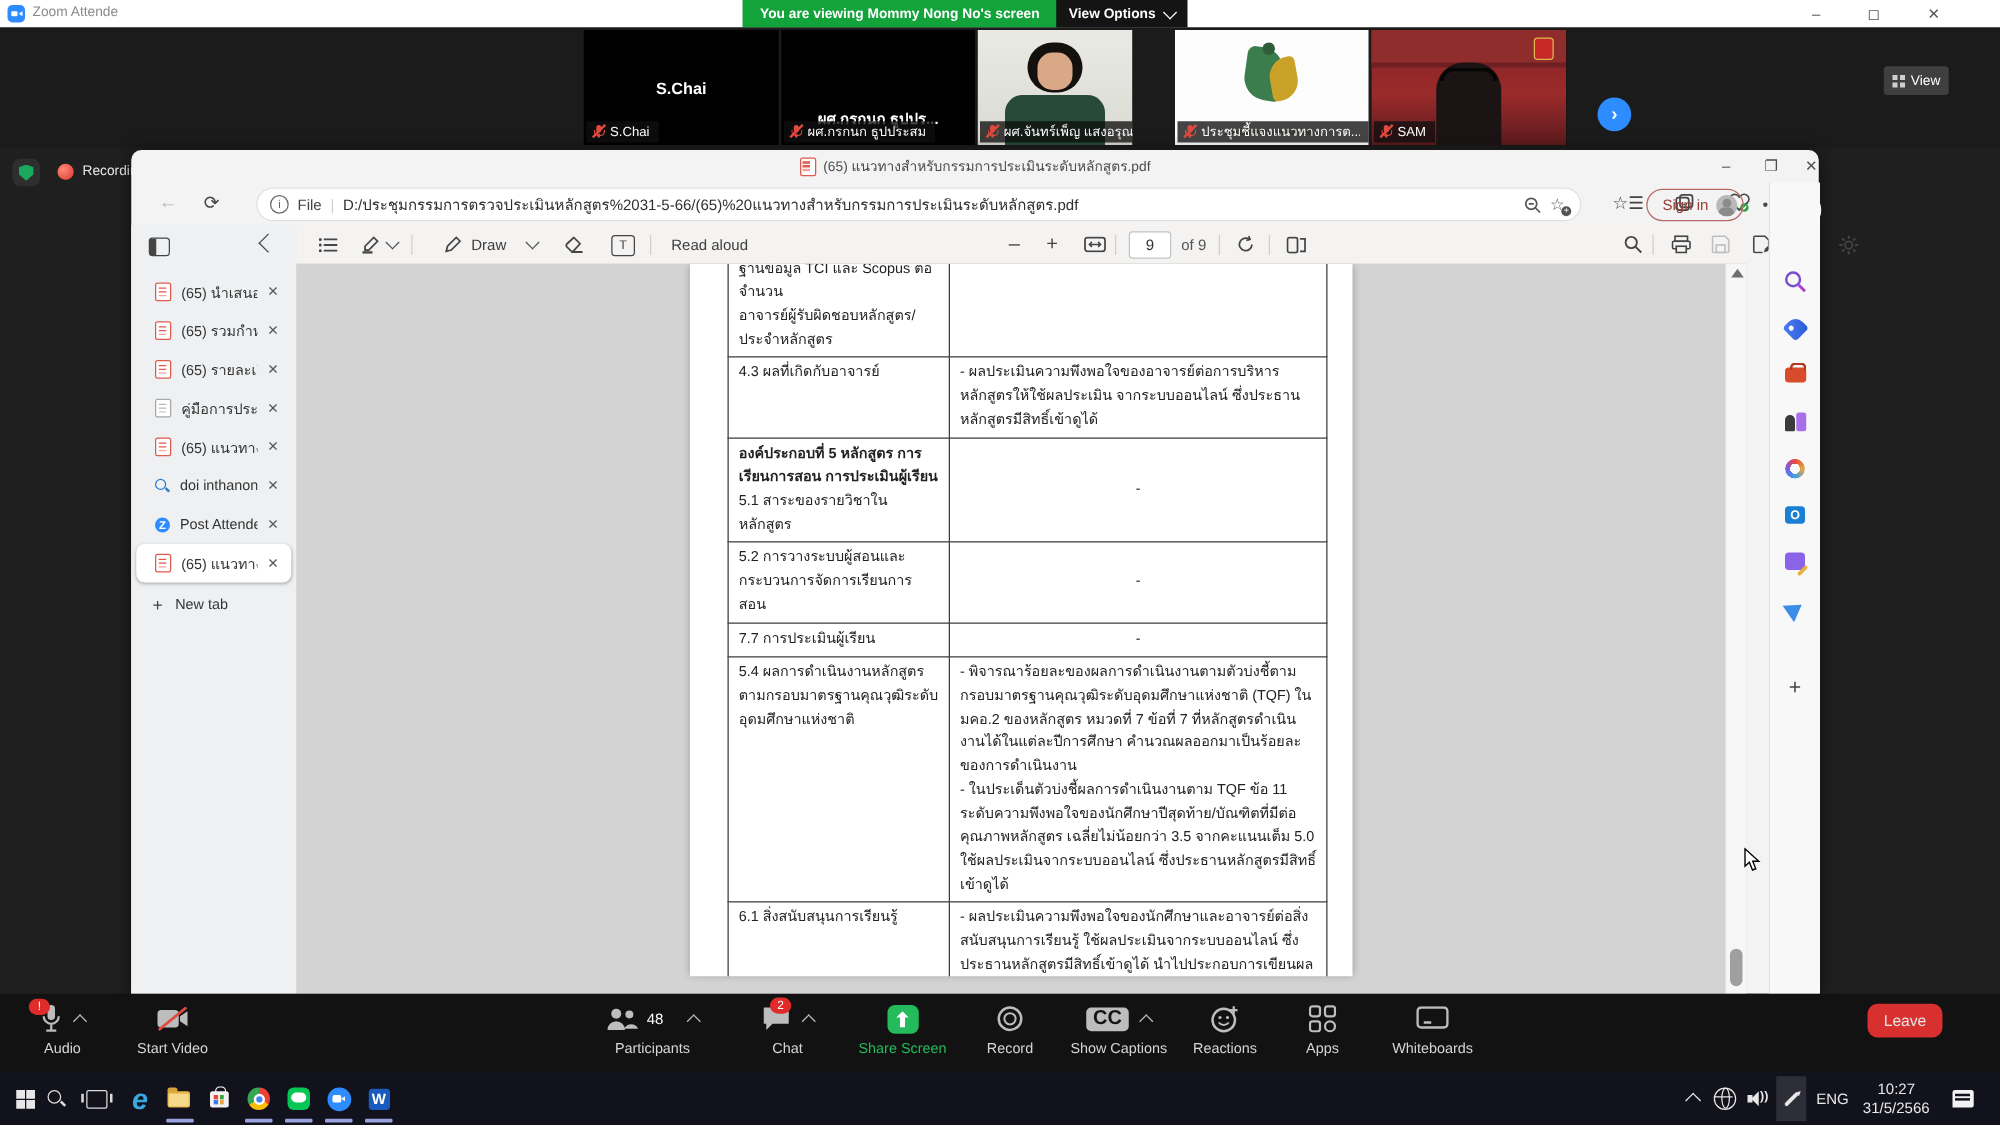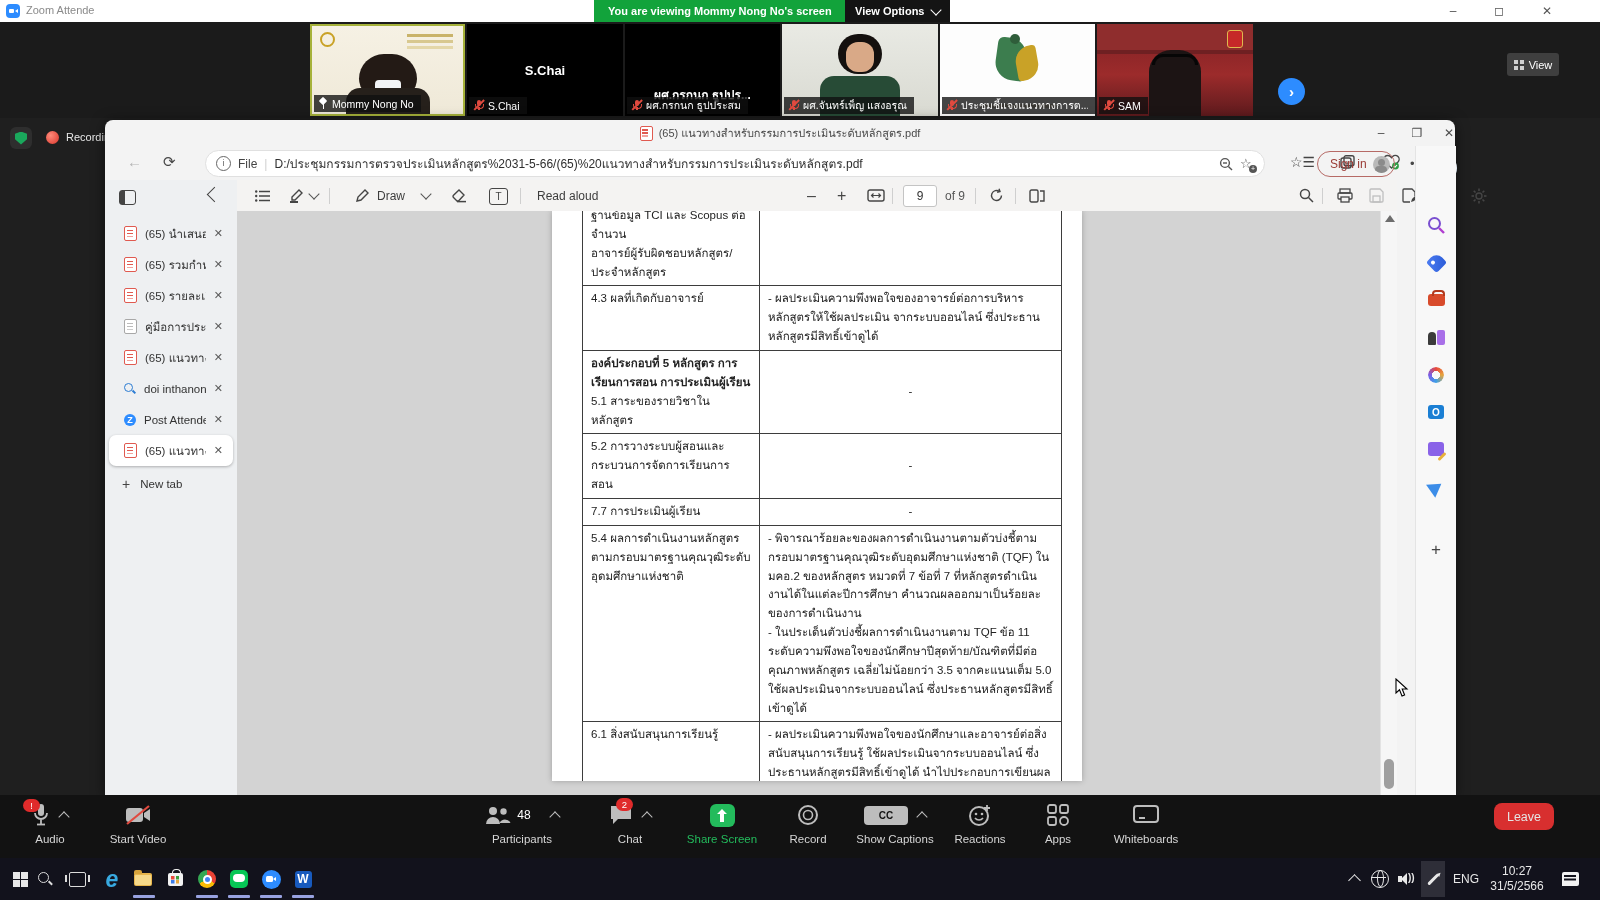--- a/index.html
+++ b/index.html
@@ -173,21 +173,21 @@
   
   #zoombar{left:0;top:795px;width:1600px;height:63px;background:#121212;}
   .zitem{position:absolute;top:7px;width:120px;display:flex;flex-direction:column;align-items:center;}
   .zlabel{margin-top:5px;font-size:11.5px;color:#d6d6d6;white-space:nowrap;}
   .zrow{display:flex;align-items:center;gap:6px;height:26px;position:relative;}
   .zcount{color:#fff;font-size:12px;}
   .zchev{width:7px;height:7px;border-left:1.6px solid #bdbdbd;border-top:1.6px solid #bdbdbd;transform:rotate(45deg);margin:4px 0 0 4px;}
   .badge{position:absolute;background:#e02b2b;color:#fff;border-radius:9px;font-size:9.5px;line-height:13px;
      min-width:13px;text-align:center;padding:0 2px;}
   .share-sq{width:25px;height:23px;background:#23bb5c;border-radius:6px;display:flex;align-items:center;justify-content:center;}
-  .cc-sq{width:44px;height:19px;background:#bdbdbd;border-radius:4px;color:#141414;font-size:10px;font-weight:bold;
+  .cc-sq{width:34px;height:19px;background:#bdbdbd;border-radius:4px;color:#141414;font-size:16px;font-weight:bold;
      display:flex;align-items:center;justify-content:center;}
   #leave-btn{left:1494px;top:803px;width:60px;height:27px;background:#d82f2f;border-radius:8px;color:#e5e5e5;
      font-size:12.5px;display:flex;align-items:center;justify-content:center;}
 
   
   #taskbar{left:0;top:858px;width:1600px;height:42px;background:#12121c;}
   .tbi{position:absolute;top:9px;width:24px;height:24px;display:flex;align-items:center;justify-content:center;}
   .win-logo{width:15px;height:15px;background:
      linear-gradient(#e8e8e8,#e8e8e8) 0 0/7px 7px no-repeat,
      linear-gradient(#e8e8e8,#e8e8e8) 8px 0/7px 7px no-repeat,
@@ -251,37 +251,20 @@
   <div class="abs tb-ctl" style="left:1532px;">✕</div>
 </div>
 <div id="banner" class="abs">You are viewing Mommy Nong No's screen</div>
 <div id="view-options" class="abs">
   <span>View Options</span>
   <span class="chev-d"></span>
 </div>
 
 <div id="strip" class="abs">
 
-  <div class="abs tile" style="left:310px;width:155px;border:2px solid #a6b23a;box-sizing:border-box;">
-    <div class="scene-present">
-      <div class="logo-dot"></div>
-      <div class="gold-txt"></div>
-      <div class="person" style="width:58px;top:14px;left:50%;">
-        <div class="hair"></div>
-        <div class="mask"></div>
-      </div>
-      <div class="shoulders"></div>
-    </div>
-    <div class="name-tag">
-      <span class="pin">
-          <i></i>
-        </span>
-      <span class="name-txt">Mommy Nong No</span>
-    </div>
-  </div>
 
   <div class="abs tile" style="left:467px;width:156px;">
     <div class="center-name">S.Chai</div>
     <div class="name-tag">
       <span class="mic-off">
           <i></i>
           <u></u>
           <s></s>
         </span>
       <span class="name-txt">S.Chai</span>
@@ -293,21 +276,21 @@
     <div class="name-tag">
       <span class="mic-off">
           <i></i>
           <u></u>
           <s></s>
         </span>
       <span class="name-txt">ผศ.กรกนก  ธูปประสม</span>
     </div>
   </div>
 
-  <div class="abs tile" style="left:782px;width:156px;">
+  <div class="abs tile" style="left:782px;width:124px;">
     <div class="scene-photo">
       <div class="hair2"></div>
         <div class="face"></div>
         <div class="shirt"></div>
     </div>
     <div class="name-tag">
       <span class="mic-off">
           <i></i>
           <u></u>
           <s></s>

